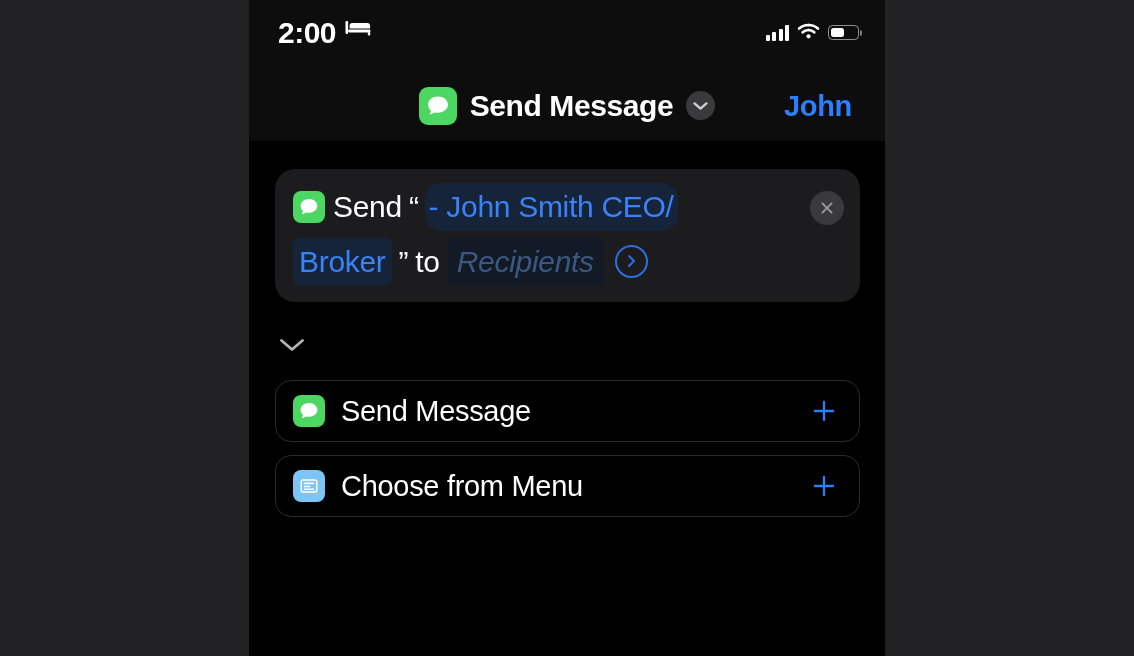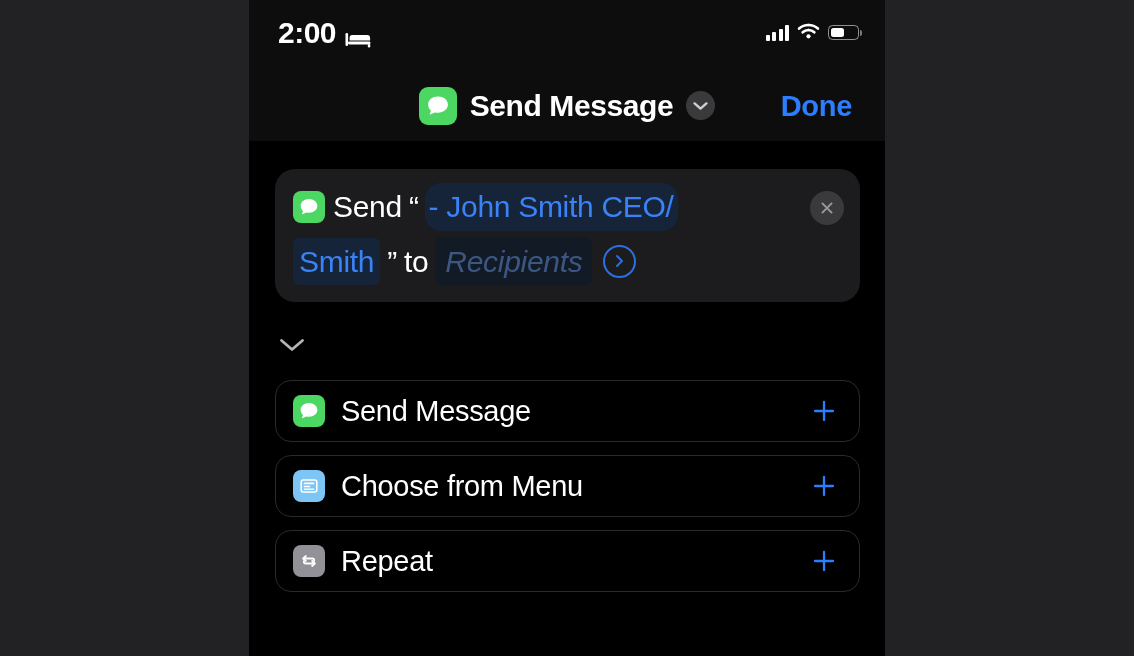--- a/index.html
+++ b/index.html
@@ -37,21 +37,21 @@
     position: absolute;
     left: 0; top: 0;
     width: 636px;
     height: 70px;
     background: #0d0d0e;
   }
   #status-left {
     position: absolute;
     left: 29px; top: 18px;
     display: flex;
-    align-items: flex-end;
+    align-items: flex-start;
     gap: 9px;
   }
   #clock {
     color: #ffffff;
     font-size: 30px;
     font-weight: bold;
     letter-spacing: -0.5px;
     line-height: 1;
   }
   .bed-icon { display: block; }
@@ -344,37 +344,37 @@
             <path d="M13 3.4c5.6 0 9.9 3.5 9.9 8.2 0 4.7-4.3 8.2-9.9 8.2-1.1 0-2.2-0.15-3.2-0.42l-4.5 2.2c-0.35 0.17-0.72-0.2-0.58-0.56l1.25-3.25C4.3 16.4 3.1 14.2 3.1 11.6 3.1 6.9 7.4 3.4 13 3.4Z" fill="#ffffff"></path>
           </svg>
         </span>
         <span id="nav-title">Send Message</span>
         <span id="nav-chevron">
           <svg width="15" height="10" viewBox="0 0 15 10" aria-hidden="true">
             <path d="M1.6 2.4 L7.5 7.6 L13.4 2.4" stroke="#cfcfd2" stroke-width="2.4" fill="none" stroke-linecap="round" stroke-linejoin="round"></path>
           </svg>
         </span>
       </div>
-      <button id="done-button">Done</button>
+      <button id="done-button">John</button>
     </div>
 
     <div id="content">
 
       <div id="action-card">
         <div id="action-card-text">
           <span class="card-msg-icon">
             <svg width="22" height="22" viewBox="0 0 26 26" aria-hidden="true">
               <path d="M13 3.4c5.6 0 9.9 3.5 9.9 8.2 0 4.7-4.3 8.2-9.9 8.2-1.1 0-2.2-0.15-3.2-0.42l-4.5 2.2c-0.35 0.17-0.72-0.2-0.58-0.56l1.25-3.25C4.3 16.4 3.1 14.2 3.1 11.6 3.1 6.9 7.4 3.4 13 3.4Z" fill="#ffffff"></path>
             </svg>
           </span>
           <span class="tok tok-plain">Send</span>
           <span class="tok tok-quote">“</span>
           <span class="tok tok-var">- John Smith CEO/</span>
           <span class="card-row-gap"></span>
-          <span class="tok tok-var-cont">Smith</span>
+          <span class="tok tok-var-cont">Broker</span>
           <span class="tok tok-quote">”</span>
           <span class="tok tok-plain">to</span>
           <span class="tok tok-placeholder">Recipients</span>
           <button id="card-disclosure-button">
             <svg width="13" height="16" viewBox="0 0 13 16" aria-hidden="true">
               <path d="M4 3 L9 8 L4 13" stroke="#2b6fe0" stroke-width="2" fill="none" stroke-linecap="round" stroke-linejoin="round"></path>
             </svg>
           </button>
         </div>
         <button id="card-clear-button">
@@ -418,33 +418,17 @@
             </svg>
           </span>
           <span class="sug-label">Choose from Menu</span>
           <button class="sug-add">
             <svg width="24" height="24" viewBox="0 0 24 24" aria-hidden="true">
               <path d="M12 3 V21 M3 12 H21" stroke="#2b7fff" stroke-width="2.3" stroke-linecap="round"></path>
             </svg>
           </button>
         </div>
 
-        <div class="suggestion-row">
-          <span class="sug-icon repeat">
-            <svg width="22" height="22" viewBox="0 0 24 24" aria-hidden="true">
-              <path d="M6.2 9.3 H15.6 a2 2 0 0 1 2 2 v0.4" stroke="#ffffff" stroke-width="2" fill="none" stroke-linecap="round"></path>
-              <path d="M8.6 6.6 L5.6 9.3 L8.6 12.0" stroke="#ffffff" stroke-width="2" fill="none" stroke-linecap="round" stroke-linejoin="round"></path>
-              <path d="M17.8 14.7 H8.4 a2 2 0 0 1 -2 -2 v-0.4" stroke="#ffffff" stroke-width="2" fill="none" stroke-linecap="round"></path>
-              <path d="M15.4 17.4 L18.4 14.7 L15.4 12.0" stroke="#ffffff" stroke-width="2" fill="none" stroke-linecap="round" stroke-linejoin="round"></path>
-            </svg>
-          </span>
-          <span class="sug-label">Repeat</span>
-          <button class="sug-add">
-            <svg width="24" height="24" viewBox="0 0 24 24" aria-hidden="true">
-              <path d="M12 3 V21 M3 12 H21" stroke="#2b7fff" stroke-width="2.3" stroke-linecap="round"></path>
-            </svg>
-          </button>
-        </div>
 
       </div>
     </div>
   </div>
 </div>
 
 </body></html>

